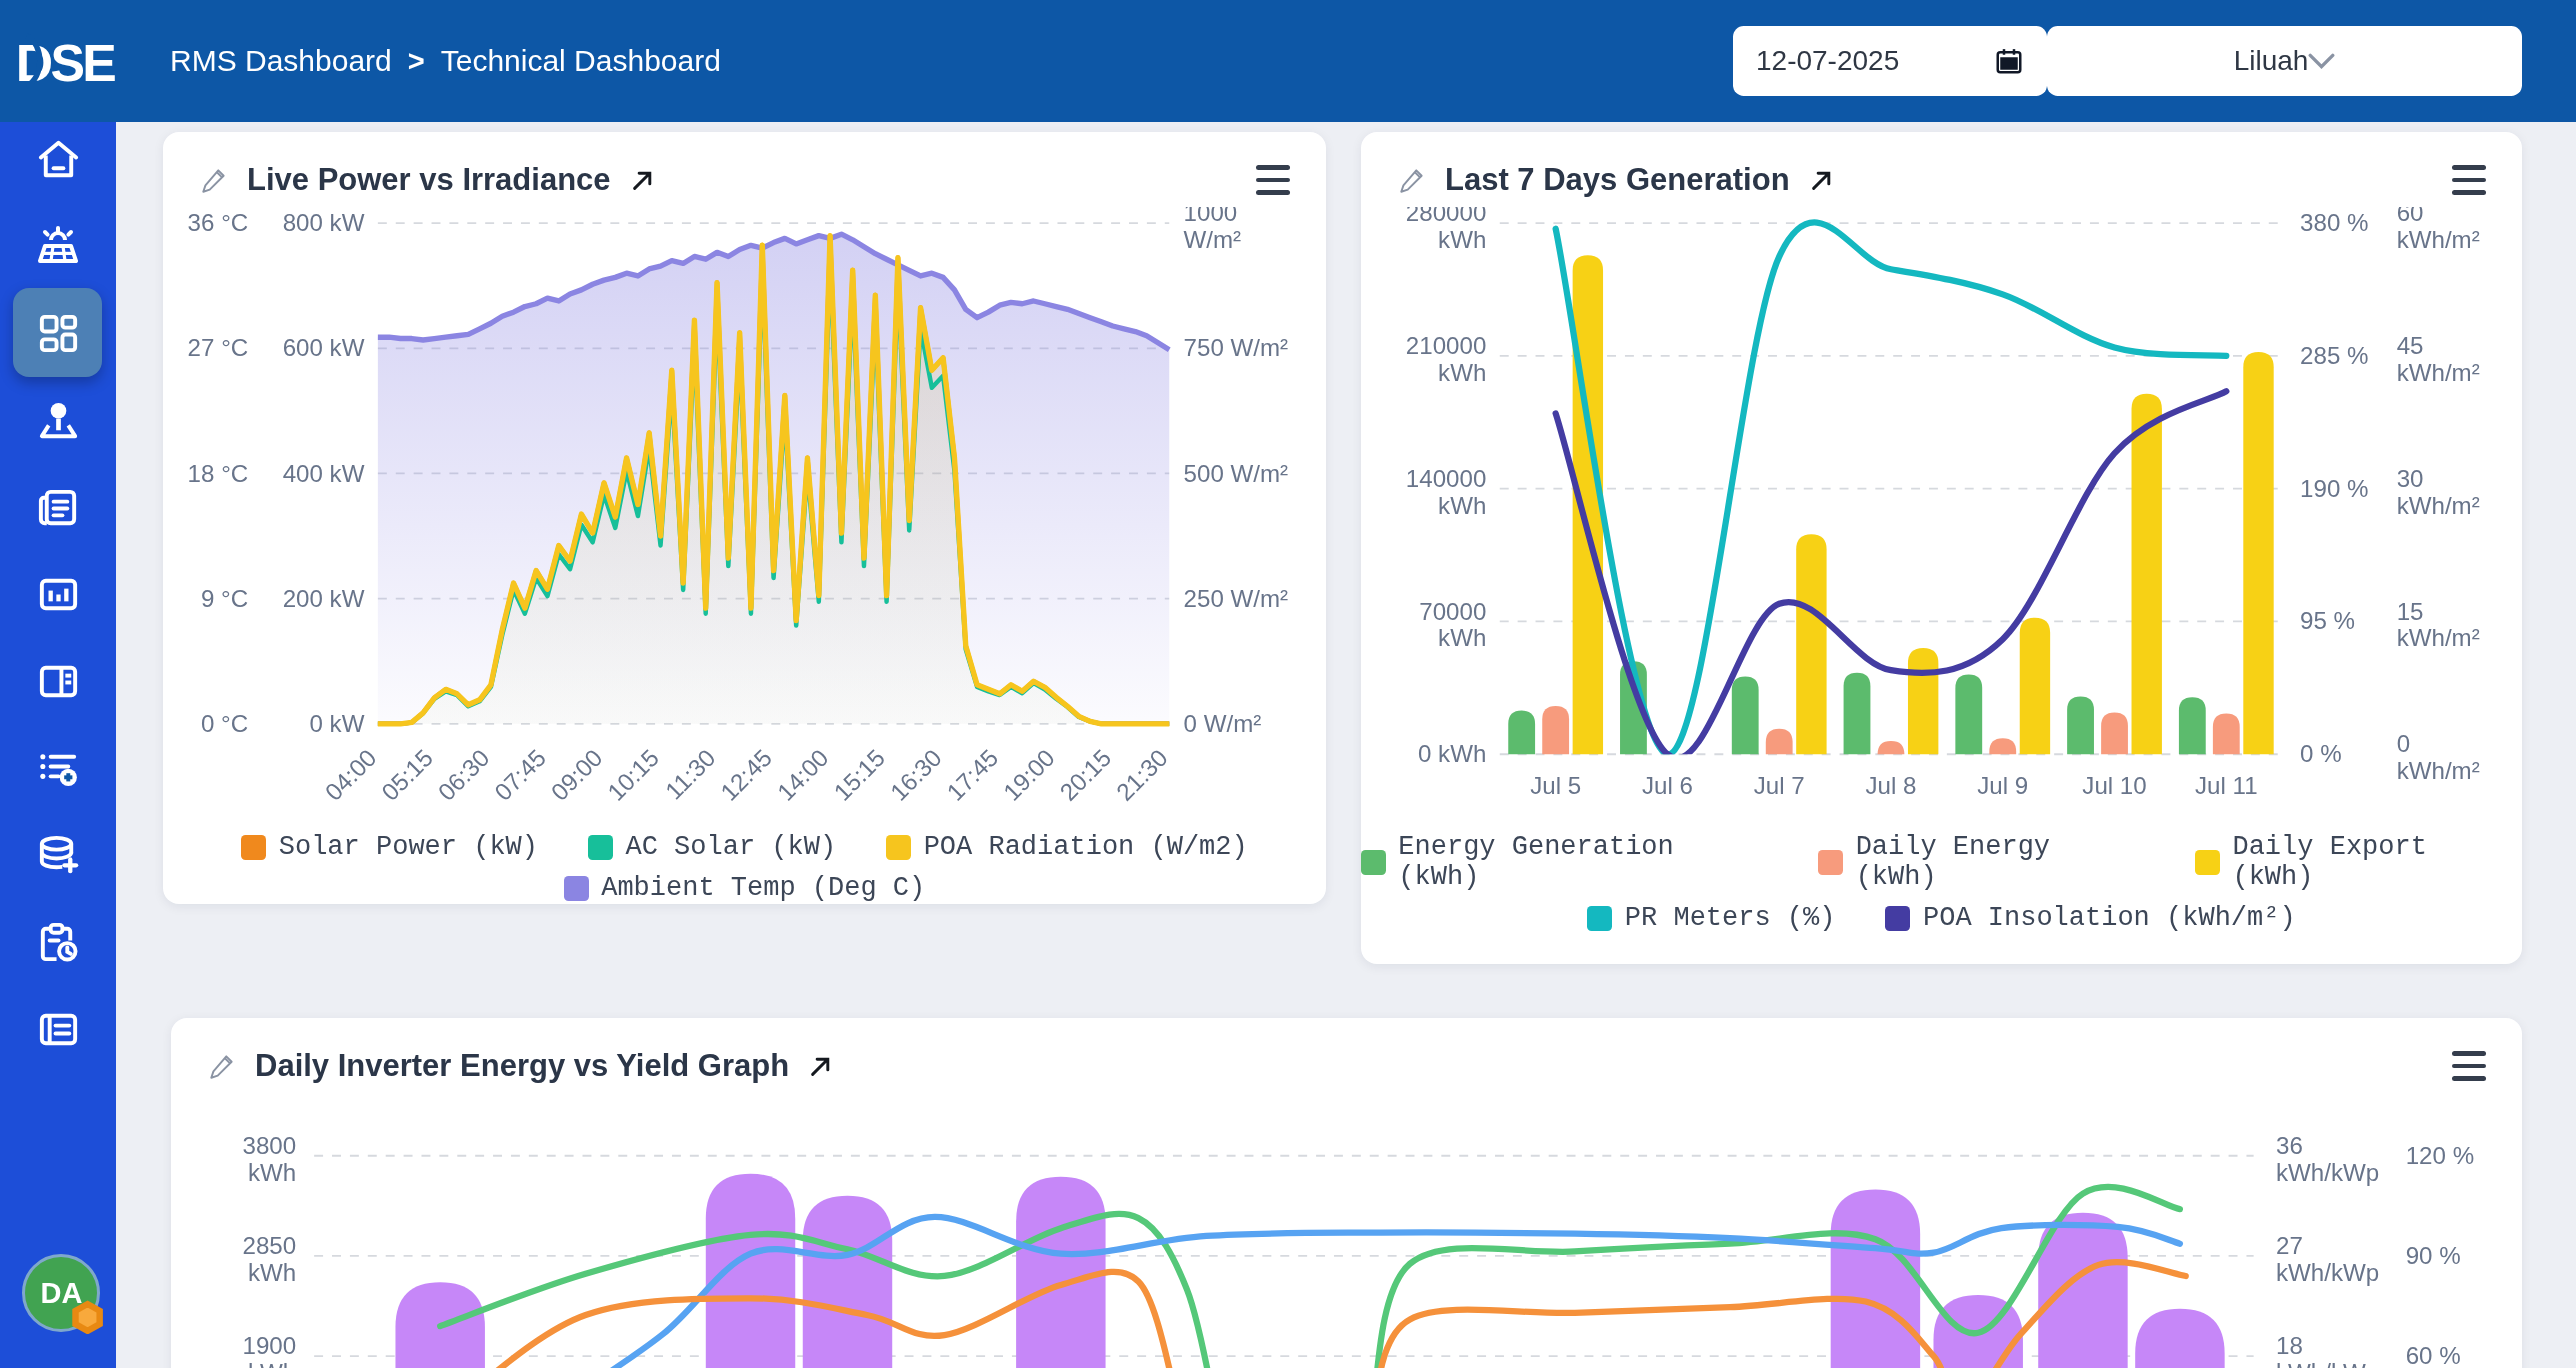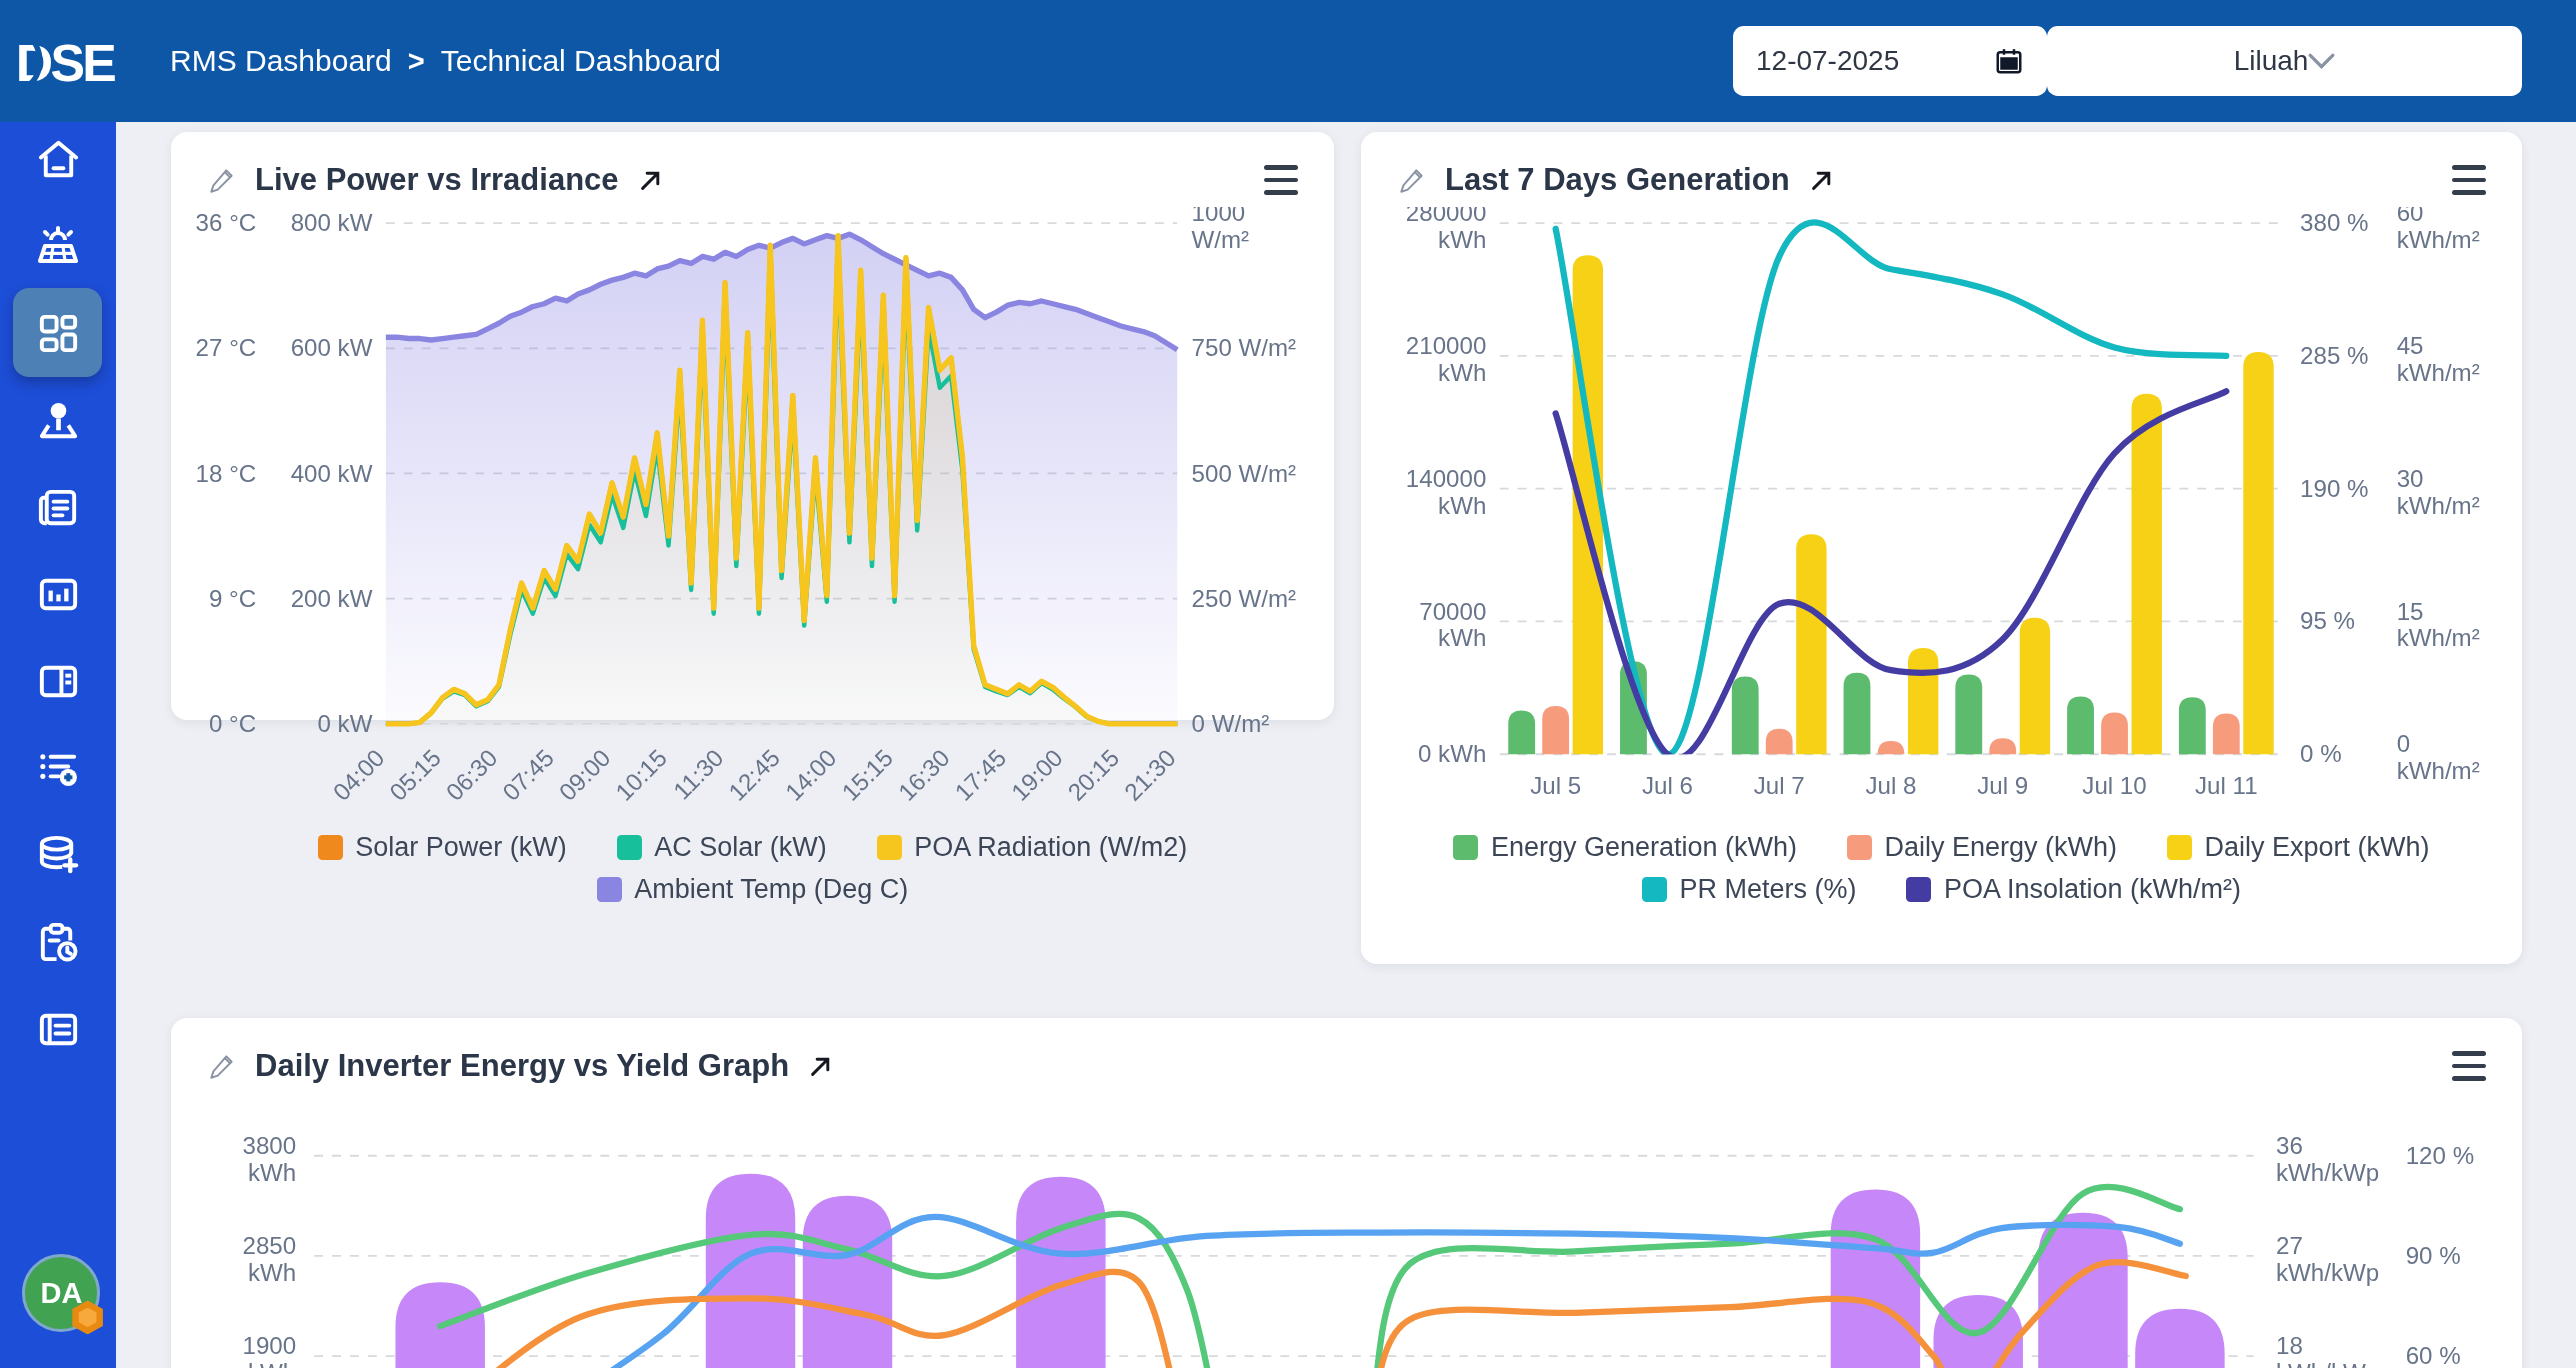--- a/index.html
+++ b/index.html
@@ -21,32 +21,32 @@
   .side-item svg{position:relative;}
   .avatar-wrap{position:absolute;left:22.4px;top:1138px;width:75px;height:75px;}
   .avatar{width:72px;height:72px;border-radius:50%;background:#41a351;border:3.6px solid #7fa8cc;
     color:#fff;font-size:29px;font-weight:700;display:flex;align-items:center;justify-content:center;}
   .badge{position:absolute;right:-7.2px;bottom:-5.4px;width:34px;height:34px;background:#e88912;
     clip-path:polygon(50% 0,95% 25%,95% 75%,50% 100%,5% 75%,5% 25%);display:flex;align-items:center;justify-content:center;}
   .badge::after{content:"";width:19.7px;height:19.7px;background:#f8a93c;
     clip-path:polygon(50% 0,95% 25%,95% 75%,50% 100%,5% 75%,5% 25%);}
   .main{position:absolute;left:116px;top:116px;width:2460px;height:1252px;background:#edeff4;}
   .card{position:absolute;background:#fff;border-radius:16px;box-shadow:0 2.7px 10.7px rgba(20,30,55,.07);}
-  #card-live{left:55px;top:16px;width:1163px;height:588px;}
+  #card-live{left:47px;top:16px;width:1163px;height:772px;}
   #card-gen{left:1245px;top:16px;width:1161px;height:832px;}
   #card-yield{left:55px;top:902px;width:2351px;height:501px;}
   .card-head{display:flex;align-items:center;gap:18px;padding:30px 36px 9px 36px;}
   .card-title{font-size:31px;font-weight:600;color:#2b3648;}
   .burger{margin-left:auto;display:flex;flex-direction:column;gap:8px;cursor:pointer;}
   .burger span{display:block;width:34px;height:4.5px;background:#343d4c;border-radius:2.7px;}
   .tick{font-size:27px;fill:#68748a;}
   .xtick{font-size:27px;fill:#68748a;}
   .grid{stroke:#d6d9de;stroke-width:2;stroke-dasharray:10 10;fill:none;}
   .legend{display:flex;flex-direction:column;gap:10.7px;align-items:center;margin-top:5.4px;}
-  .lgrow{display:flex;gap:50px;justify-content:flex-end;}
+  .lgrow{display:flex;gap:50px;justify-content:flex-end;font-family:Liberation Mono, monospace;}
   .lgitem{display:flex;align-items:center;gap:12.5px;cursor:pointer;}
   .lgbox{width:25px;height:25px;border-radius:4.5px;display:inline-block;}
   .lgtext{font-size:27px;color:#3c4657;}
   .arrow-icon,.pencil-icon{flex:0 0 auto;}
 </style>
 </head>
 <body>
 
 <div class="topbar">
   <div class="logo">

